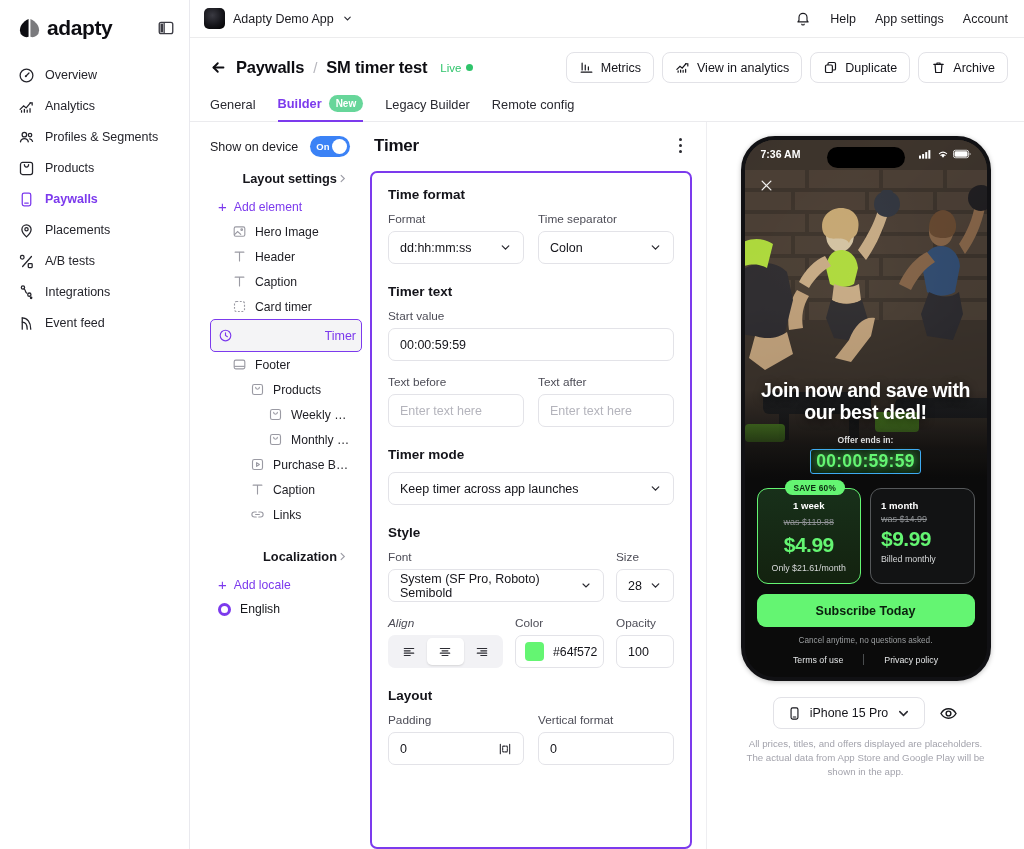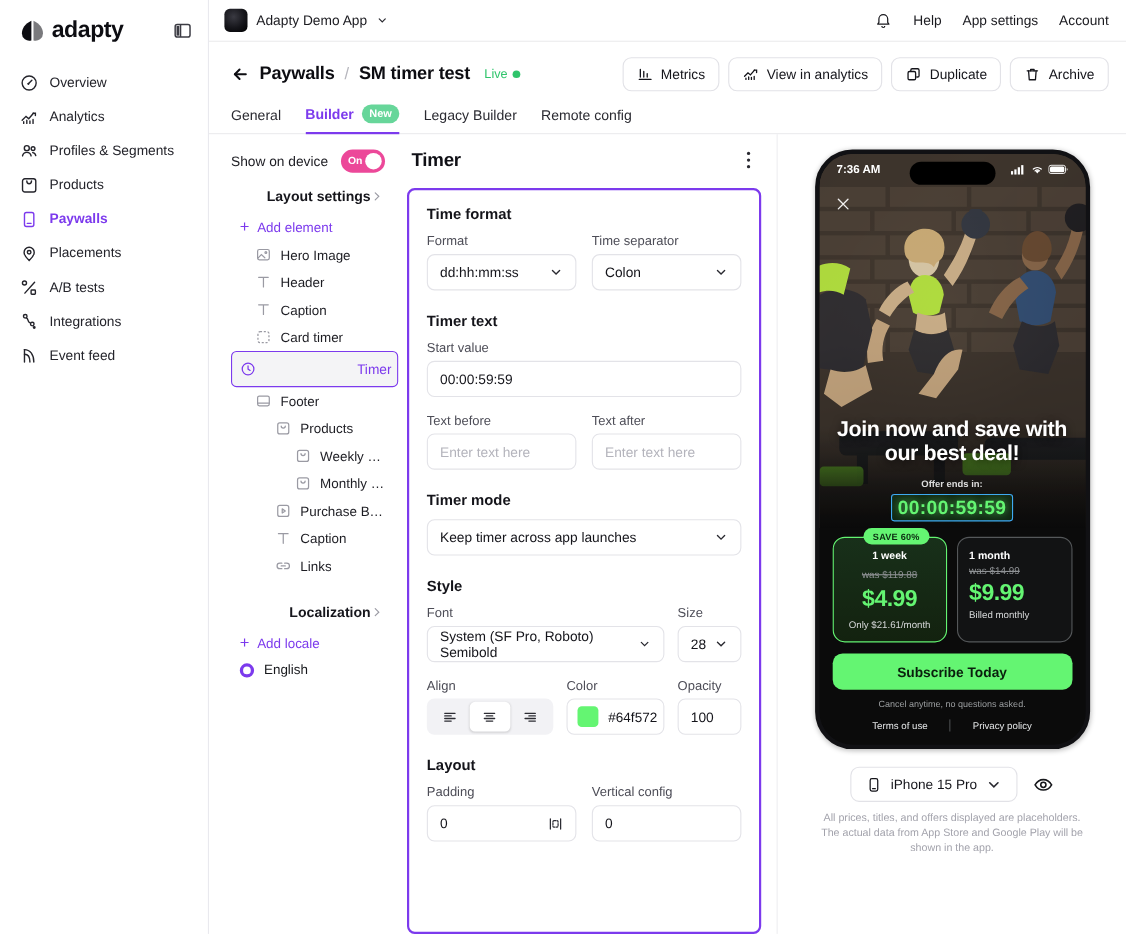--- a/index.html
+++ b/index.html
@@ -100,21 +100,21 @@
   }
 
   
   .builder { flex: 1 1 auto; display: flex; min-height: 0; }
 
   
   .tree-col { width: 172px; flex: 0 0 172px; padding: 14px 0 0 20px; }
   .show-row { display: flex; align-items: center; gap: 12px; margin-bottom: 14px; }
   .show-label { font-size: 12.5px; color: #1c1c22; }
   .toggle {
-    width: 40px; height: 21px; border-radius: 11px; background: #ec4899;
+    width: 40px; height: 21px; border-radius: 11px; background: #3b82f6;
     display: flex; align-items: center; padding: 0 3px; cursor: pointer;
     justify-content: space-between;
   }
   .toggle-text { font-size: 9.5px; color: #fff; font-weight: 600; margin-left:3px; }
   .toggle-knob { width: 15px; height: 15px; border-radius: 50%; background: #fff; }
 
   .sec-row {
     display: flex; align-items: center; justify-content: flex-end;
     padding-right: 14px; margin-bottom: 8px; cursor: pointer;
   }
@@ -180,21 +180,21 @@
   }
   .inp.ph { color: #b4b4bc; }
   .sel { justify-content: space-between; }
   .field { margin-bottom: 14px; }
 
   .style-row { display:flex; gap: 12px; }
   .style-font { flex: 1 1 auto; min-width:0; }
   .style-size { flex: 0 0 58px; }
 
   .align-row { display:flex; gap: 12px; align-items:flex-end; }
-  .align-grp { flex: 0 0 115px; }
+  .align-grp { flex: 0 0 115px; font-style: italic; }
   .align-box {
     display: flex; background: #f2f2f5; border-radius: 7px; padding: 3px; height: 33px;
   }
   .align-btn {
     flex: 1 1 0; display:flex; align-items:center; justify-content:center;
     border-radius: 5px; cursor: pointer;
   }
   .align-btn.on { background: #fff; box-shadow: 0 1px 2px rgba(0,0,0,.12); }
   .align-btn svg { width: 14px; height: 14px; color:#2c2c33; }
 
@@ -789,21 +789,21 @@
               <div class="fld-label">Padding</div>
               <div class="inp pad-inp">
                 <span>0</span>
                 <svg class="pad-icon" viewBox="0 0 24 24" fill="none" stroke="currentColor" stroke-width="1.9" stroke-linecap="round">
                     <path d="M4 4v16M20 4v16"></path>
                     <rect x="8" y="7" width="8" height="10" rx="1.5" stroke-dasharray="3 2"></rect>
                   </svg>
               </div>
             </div>
             <div>
-              <div class="fld-label">Vertical config</div>
+              <div class="fld-label">Vertical format</div>
               <div class="inp">
                 <span>0</span>
               </div>
             </div>
           </div>
 
         </div>
       </div>
 
       <div class="preview-col">

